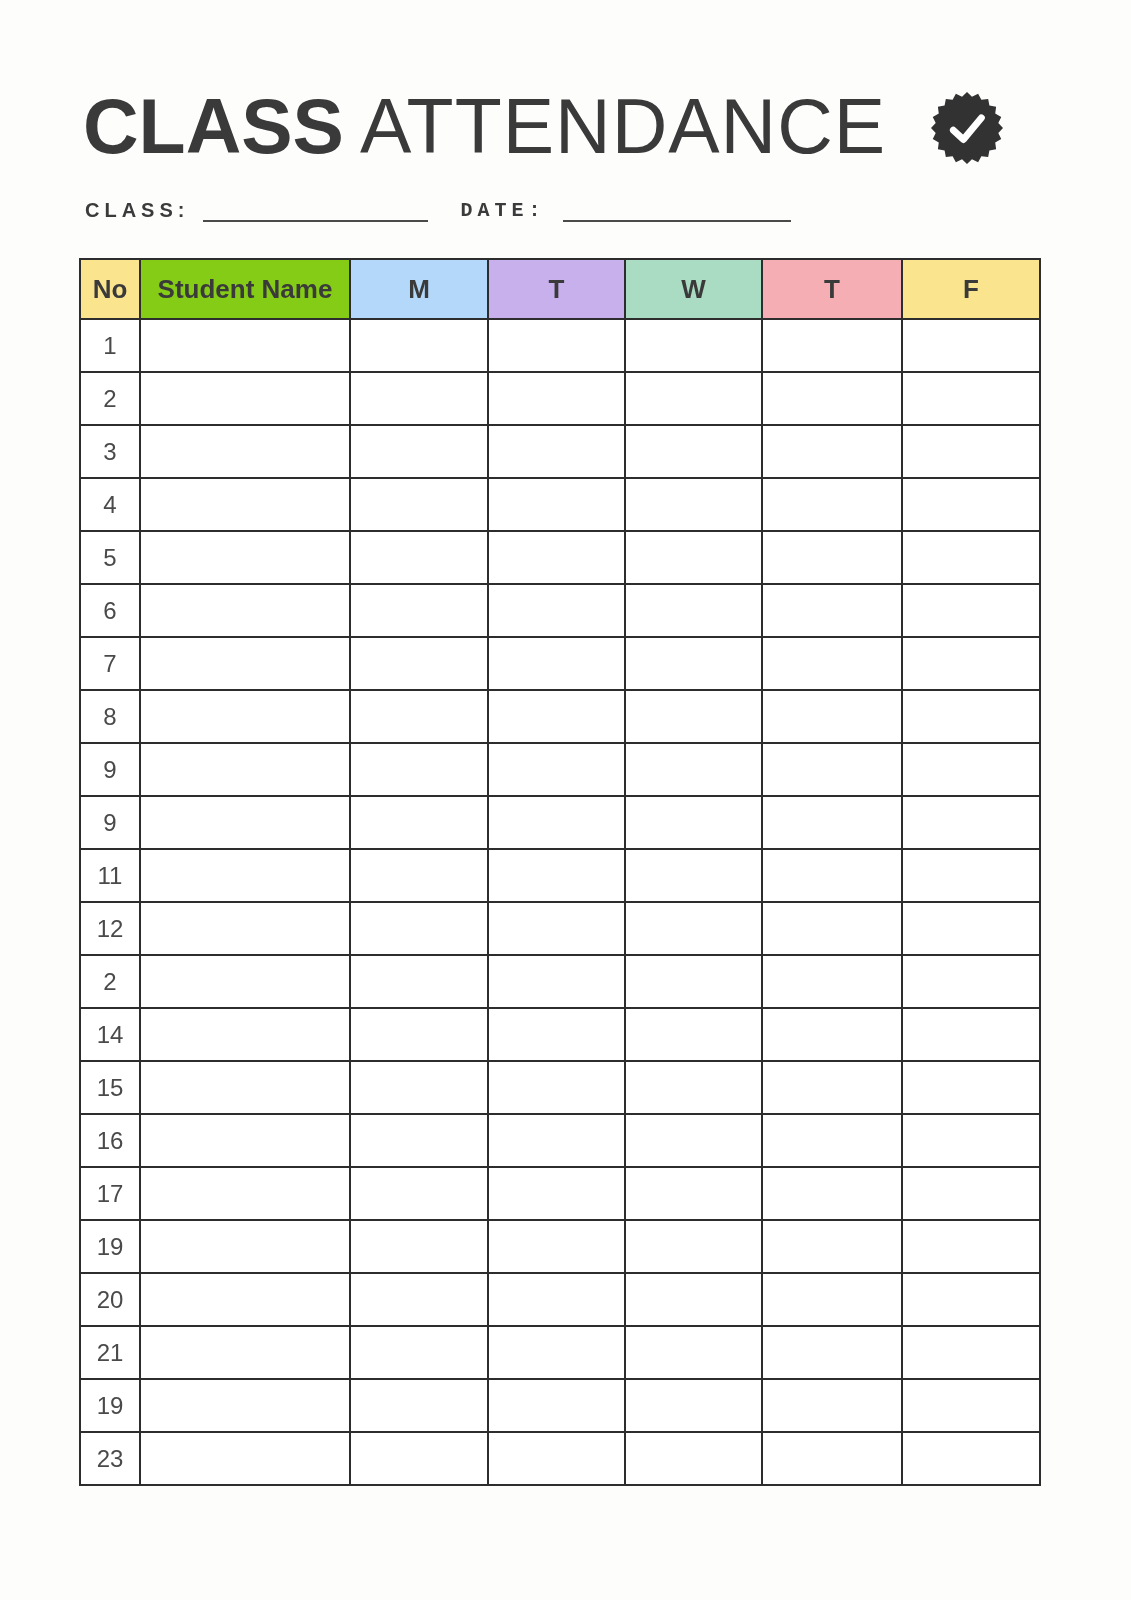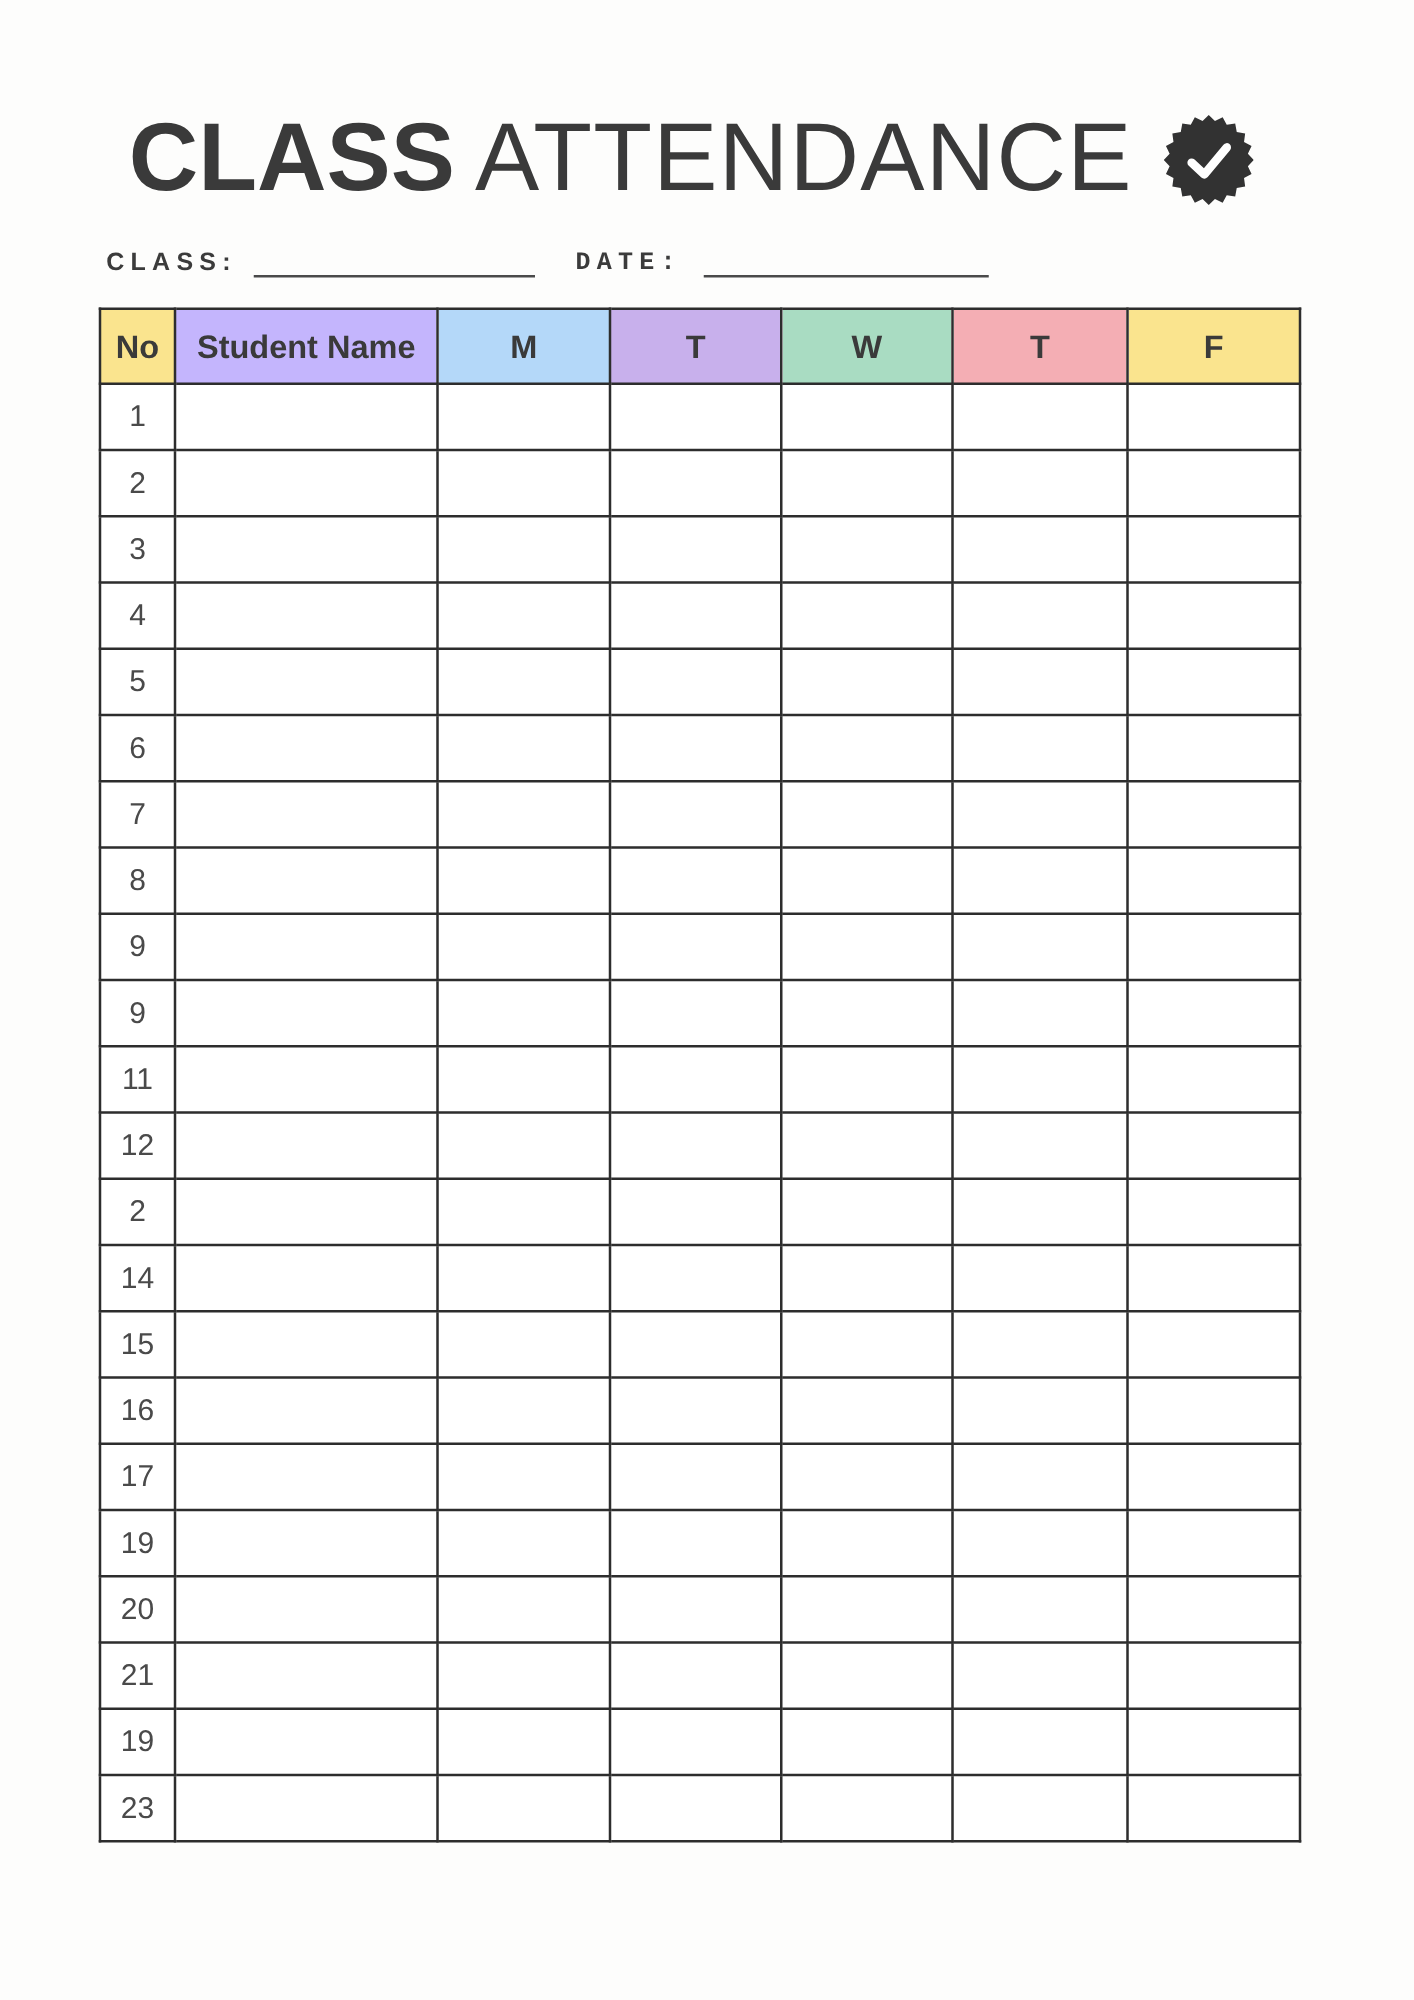--- a/index.html
+++ b/index.html
@@ -12,21 +12,21 @@
   }
   .page-title {
     position: absolute;
     left: 83px;
     top: 88px;
     font-size: 77px;
     line-height: 1.0;
     white-space: nowrap;
     color: #3A3A3A;
   }
-  .title-bold   { font-weight: 900; letter-spacing: 0px; margin-left: 20px; }
+  .title-bold   { font-weight: 900; letter-spacing: 0px; }
   .title-light  { font-weight: 400; letter-spacing: 1px; margin-left: 16px; }
   .badge {
     position: absolute;
     left: 931px;
     top: 92px;
     width: 72px;
     height: 72px;
   }
   .form-row {
     position: absolute;
@@ -44,21 +44,21 @@
     display: inline-block;
     height: 24px;
     border-bottom: 2px solid #4A4A4A;
   }
   .class-line { width: 225px; margin-left: 14px; }
   .date-label { margin-left: 32px; font-family: Liberation Mono, monospace; }
   .date-line  { width: 228px; margin-left: 18px; }
   table.attendance {
     position: absolute;
     left: 79px;
-    top: 246px;
+    top: 258px;
     width: 960px;
     border-collapse: collapse;
     table-layout: fixed;
   }
   table.attendance th, table.attendance td {
     border: 2px solid #2D2D2D;
     text-align: center;
     vertical-align: middle;
     overflow: hidden;
   }
@@ -103,21 +103,21 @@
       <col style="width:210px">
       <col style="width:138px">
     <col style="width:137px">
       <col style="width:137px">
       <col style="width:140px">
       <col style="width:138px">
   </colgroup>
   <thead>
     <tr id="header-row">
         <th style="background: rgb(250, 228, 142);">No</th>
-        <th style="background: #c4b5fd;">Student Name</th>
+        <th style="background: #84cc16;">Student Name</th>
         <th style="background: rgb(180, 216, 249);">M</th>
         <th style="background: rgb(200, 176, 236);">T</th>
         <th style="background: rgb(169, 220, 194);">W</th>
         <th style="background: rgb(244, 174, 180);">T</th>
         <th style="background: rgb(250, 228, 142);">F</th>
       </tr>
   </thead>
   <tbody id="body-rows">
       <tr>
         <td class="num-cell">1</td>

